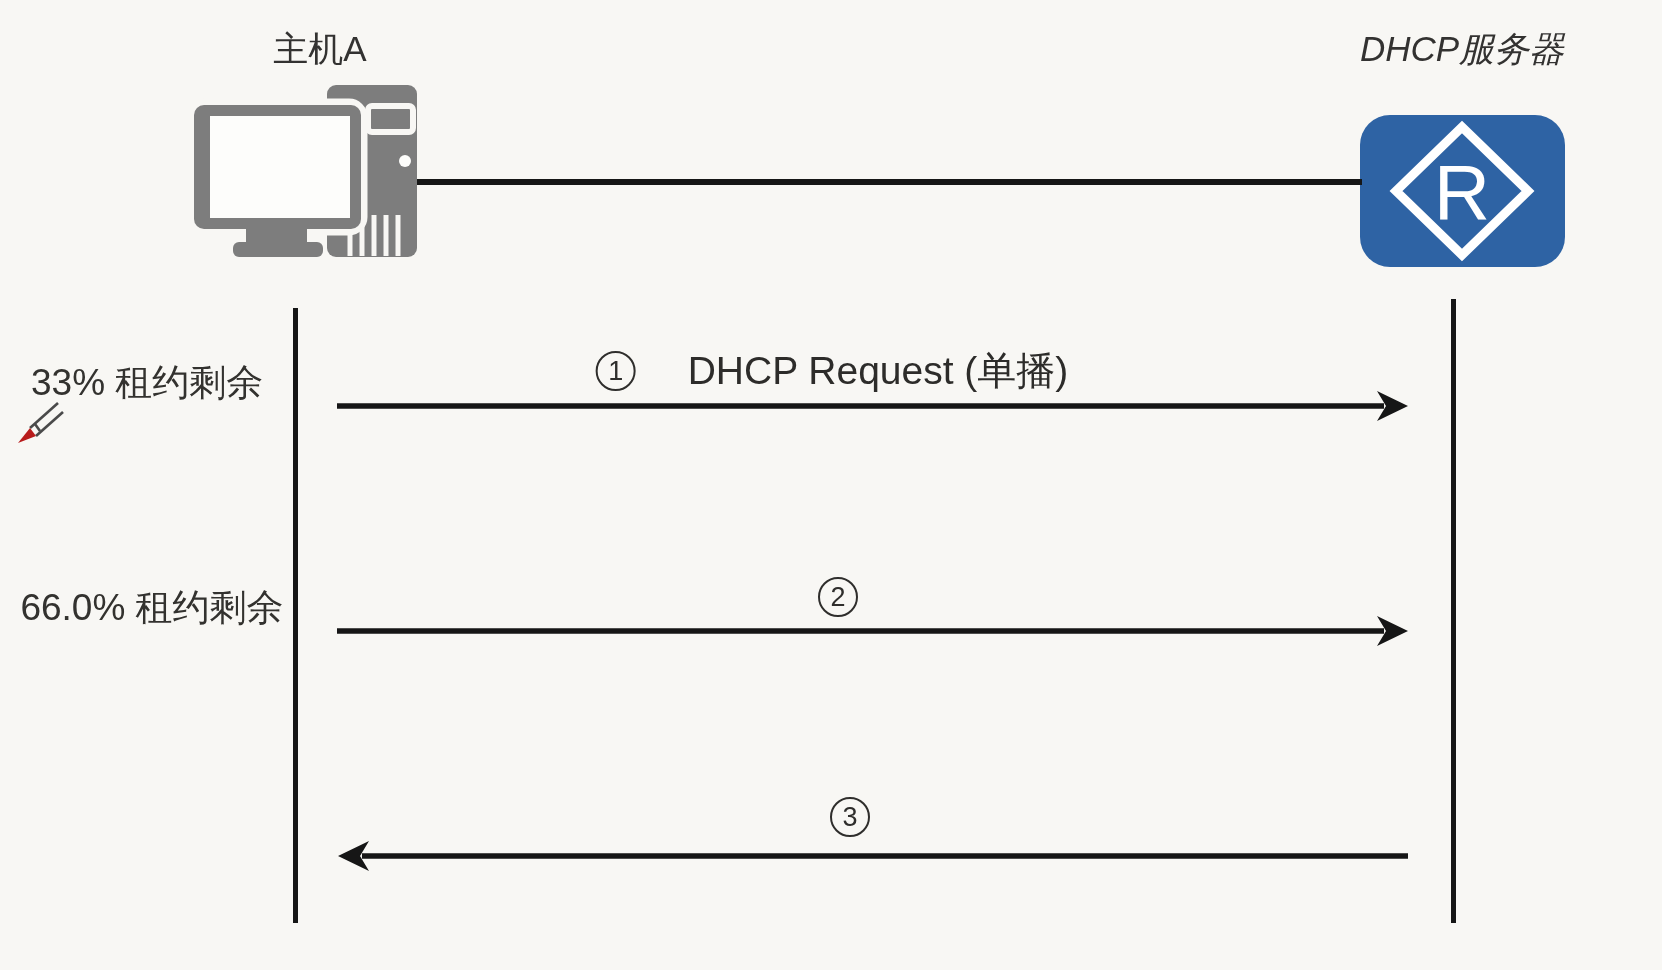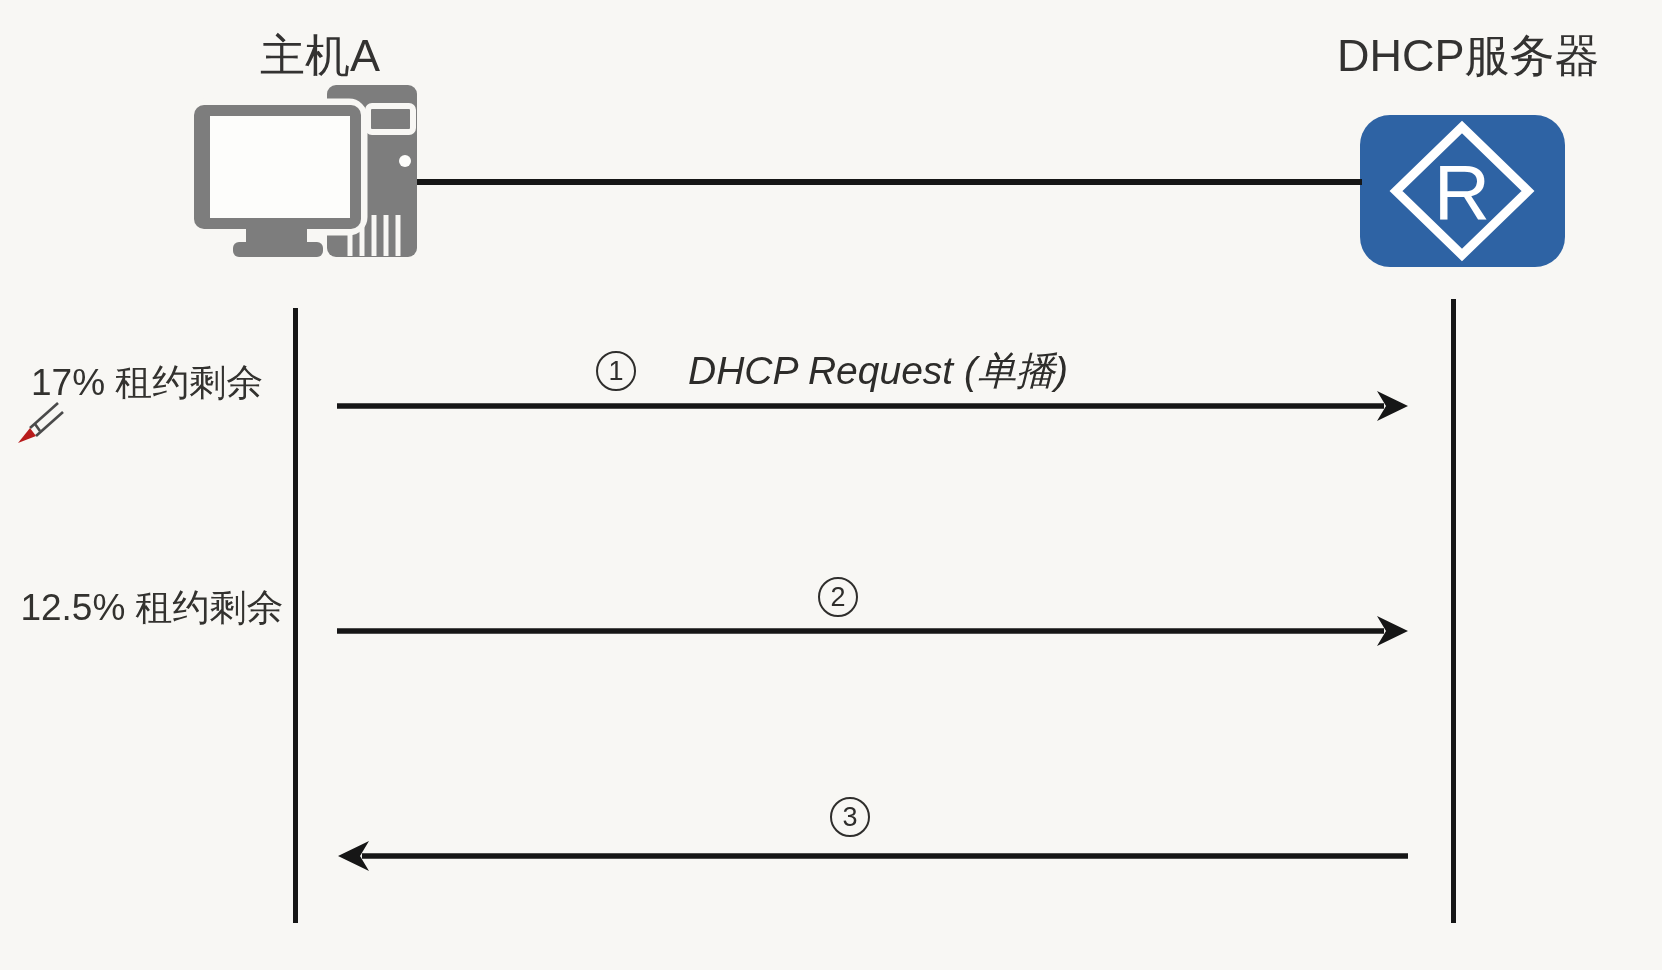--- a/index.html
+++ b/index.html
@@ -9,21 +9,21 @@
   }
   .stage {
     position:relative;
     width:1662px; height:970px;
     background:#f8f7f4;
     overflow:hidden;
     color:#2f2e2c;
   }
   .node-label {
     position:absolute;
-    font-size:45px;
+    font-size:35px;
     font-weight:400;
     color:#333231;
     text-align:center;
     white-space:nowrap;
   }
   .icon-wrap { position:absolute; }
   .lifeline {
     position:absolute;
     width:5px;
     background:#161616;
@@ -54,41 +54,40 @@
     justify-content:center;
     font-size:27px;
     line-height:1;
     box-sizing:border-box;
     flex:0 0 auto;
   }
   .msg-text {
     font-size:39px;
     white-space:nowrap;
     color:#2d2c2a;
-    font-style:italic;
   }
   .side-note {
     position:absolute;
     font-size:37px;
     color:#33322f;
     white-space:nowrap;
   }
   .side-note.wrap {
     white-space:normal;
     text-align:center;
     line-height:47px;
   }
 </style>
 </head>
 <body>
 
 <div class="stage">
 
   <div class="node-label" style="left:195px; top:26px; width:250px;">主机A</div>
-  <div class="node-label" style="left:1337px; top:26px; width:250px;">DHCP服务器</div>
+  <div class="node-label" style="left:1337px; top:26px; width:250px;font-style:italic;">DHCP服务器</div>
 
   <div class="icon-wrap" style="left:192px; top:84px;">
     <svg width="225" height="175" viewBox="0 0 225 175">
 
       <rect x="135" y="1" width="90" height="172" rx="9" fill="#7d7d7d"></rect>
 
       <rect x="176" y="22" width="45" height="26" rx="4" fill="none" stroke-width="6" stroke="#f8f7f4"></rect>
 
       <circle cx="213" cy="77" r="6" fill="#fdfdfb"></circle>
 
@@ -145,22 +144,22 @@
     <span class="num-badge">1</span>
     <span class="msg-text">DHCP Request (单播)</span>
   </div>
   <div class="msg" style="left:838px; top:577px;">
     <span class="num-badge">2</span>
   </div>
   <div class="msg" style="left:850px; top:797px;">
     <span class="num-badge">3</span>
   </div>
 
-  <div class="side-note" style="left:31px; top:358px;">17% 租约剩余</div>
-  <div class="side-note wrap" style="left:20px; top:584px; width:264px;">12.5% 租约剩余</div>
+  <div class="side-note" style="left:31px; top:358px;">33% 租约剩余</div>
+  <div class="side-note wrap" style="left:20px; top:584px; width:264px;">66.0% 租约剩余</div>
 
   <div class="icon-wrap" style="left:14px; top:400px;">
     <svg width="50" height="46" viewBox="0 0 50 46">
       <g stroke="#4a4a4a" stroke-width="2.6" fill="none">
         <line x1="44" y1="3" x2="16" y2="28"></line>
         <line x1="49" y1="12" x2="22" y2="36"></line>
         <line x1="21" y1="24" x2="26" y2="31"></line>
       </g>
       <polygon points="4,43 16,28 22,36" fill="#b81c1c"></polygon>
     </svg>

